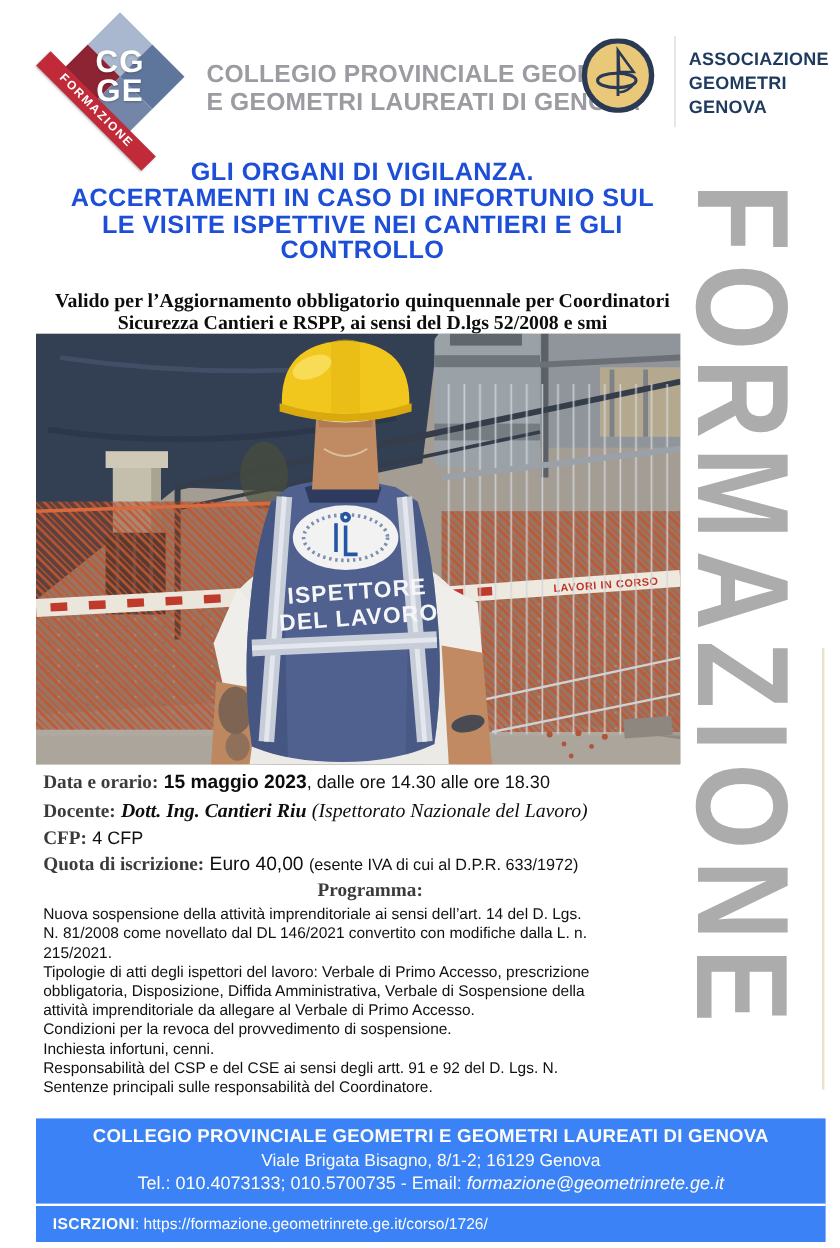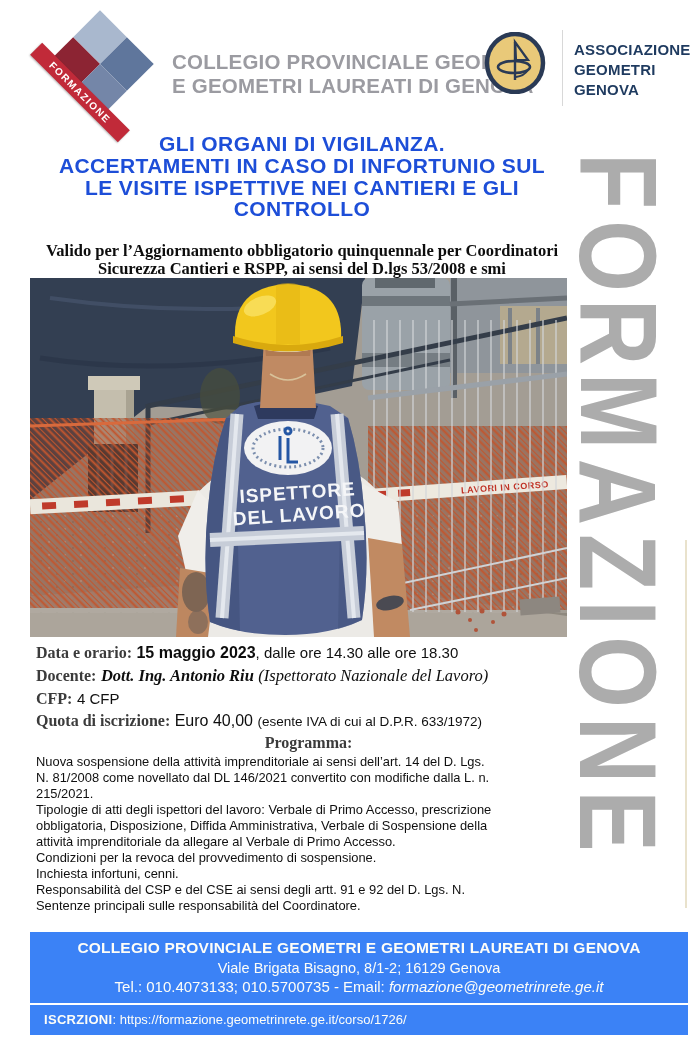--- a/index.html
+++ b/index.html
@@ -71,20 +71,24 @@
 
 <div class="page">
 
   <div class="cgge">
     <div class="diamond">
       <div class="d-tl"></div>
         <div class="d-tr"></div>
       <div class="d-bl"></div>
         <div class="d-br"></div>
     </div>
+    <div class="cgge-letters">
+      <span>CG</span>
+      <span>GE</span>
+    </div>
     <div class="ribbon">FORMAZIONE</div>
   </div>
 
   <div class="orgname">
     <div>COLLEGIO PROVINCIALE GEOMETRI</div>
     <div>E GEOMETRI LAUREATI DI GENOVA</div>
   </div>
 
   <svg class="assoc-logo" width="62" height="62" viewBox="0 0 62 62">
     <ellipse cx="31" cy="31" rx="28" ry="29" fill="#e9c979" stroke="#2a3a55" stroke-width="4.5"></ellipse>
@@ -102,21 +106,21 @@
 
   <div class="title">
     <div>GLI ORGANI DI VIGILANZA.</div>
     <div>ACCERTAMENTI IN CASO DI INFORTUNIO SUL</div>
     <div>LE VISITE ISPETTIVE NEI CANTIERI E GLI</div>
     <div>CONTROLLO</div>
   </div>
 
   <div class="subtitle">
     <div>Valido per l’Aggiornamento obbligatorio quinquennale per Coordinatori</div>
-    <div>Sicurezza Cantieri e RSPP, ai sensi del D.lgs 53/2008 e smi</div>
+    <div>Sicurezza Cantieri e RSPP, ai sensi del D.lgs 52/2008 e smi</div>
   </div>
 
   <div class="photo">
     <svg width="537" height="359" viewBox="0 0 537 359">
       <defs>
         <pattern id="mesh" width="9" height="9" patternUnits="userSpaceOnUse" patternTransform="rotate(45)">
           <rect width="9" height="9" fill="#a14a2c" opacity="0.25"></rect>
           <path d="M0 0H9 M0 4.5H9" stroke="#c2562e" stroke-width="2.2"></path>
         </pattern>
         <pattern id="bars" width="13" height="10" patternUnits="userSpaceOnUse">
@@ -285,21 +289,21 @@
   </div>
   <div class="right-line"></div>
 
   <div class="details">
     <div class="drow">
       <span class="dlabel">Data e orario:</span>
       <span class="dval-b">15 maggio 2023</span><span class="dval">, dalle ore 14.30 alle ore 18.30</span>
     </div>
     <div class="drow">
       <span class="dlabel">Docente:</span>
-      <span class="dser-bi">Dott. Ing. Antonio Riu</span>
+      <span class="dser-bi">Dott. Ing. Cantieri Riu</span>
       <span class="dser-i">(Ispettorato Nazionale del Lavoro)</span>
     </div>
     <div class="drow">
       <span class="dlabel">CFP:</span>
       <span class="dval">4 CFP</span>
     </div>
     <div class="drow">
       <span class="dlabel">Quota di iscrizione:</span>
       <span class="dval-b" style="font-weight:400">Euro 40,00</span>
       <span class="dnote">(esente IVA di cui al D.P.R. 633/1972)</span>

